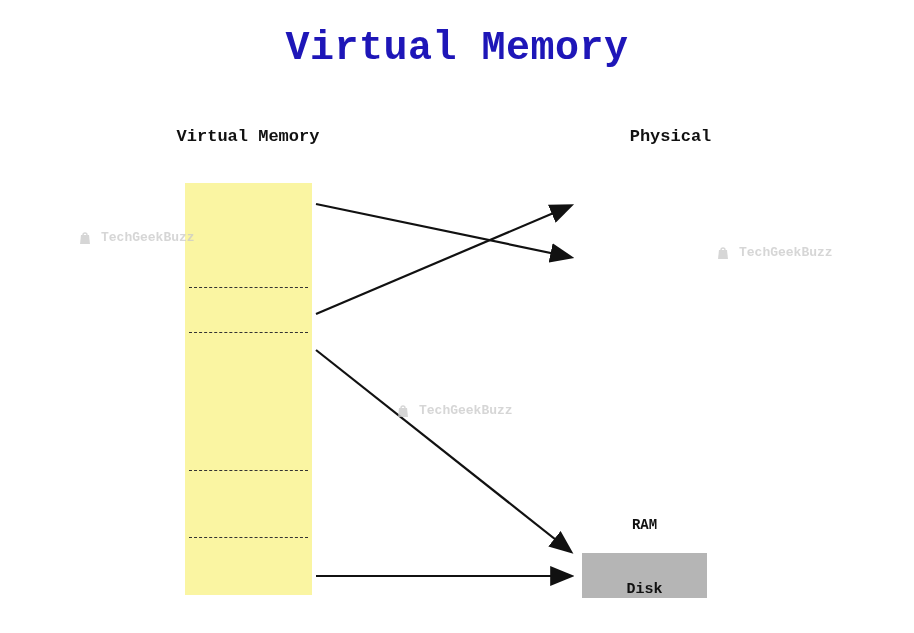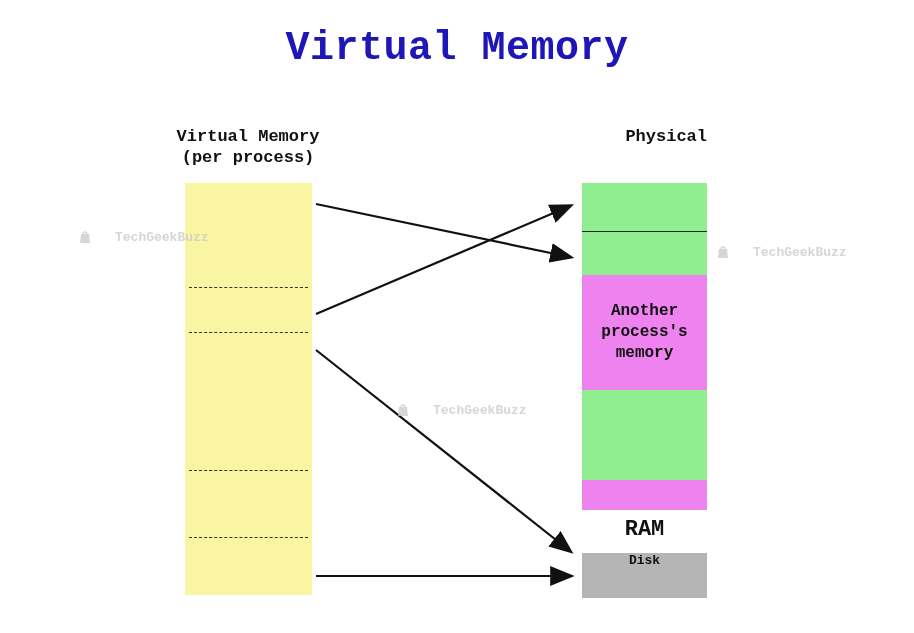--- a/index.html
+++ b/index.html
@@ -24,21 +24,21 @@
 
   .col-label {
     position: absolute;
     text-align: center;
     font-weight: 700;
     font-size: 17px;
     color: #111;
     line-height: 1.25;
   }
   .vm-label { left: 158px; top: 126px; width: 180px; }
-  .pm-label { left: 582px; top: 126px; width: 125px; text-align: right; }
+  .pm-label { left: 608px; top: 126px; width: 125px; }
 
   
   .vm-block {
     position: absolute;
     left: 185px; top: 183px;
     width: 127px; height: 412px;
     background: var(--virtual-yellow, #FAF5A2);
   }
   .vm-divider {
     position: absolute;
@@ -66,86 +66,76 @@
     font-size: 16px;
     color: #111;
     text-align: center;
     line-height: 1.3;
     width: 90px;
   }
   .ram-label {
     position: absolute;
     left: 582px; top: 517px; width: 125px;
     text-align: center;
-    font-weight: 700; font-size: 22px; color: #111;
+    font-weight: 700; font-size: 14px; color: #111;
   }
 
   
   .disk-box {
     position: absolute;
     left: 582px; top: 553px;
     width: 125px; height: 45px;
     background: var(--disk-gray, #B5B5B5);
-    display: flex; align-items: flex-start; justify-content: center;
-    font-weight: 700; font-size: 13px; color: #111;
+    display: flex; align-items: flex-end; justify-content: center;
+    font-weight: 700; font-size: 15px; color: #111;
   }
 
   
   .arrows {
     position: absolute; inset: 0;
     width: 914px; height: 633px;
     pointer-events: none;
   }
 
   
   .watermark {
     position: absolute;
-    display: flex; align-items: flex-start; gap: 23px;
+    display: flex; align-items: flex-end; gap: 9px;
     color: var(--watermark-gray, #c9c9c9);
     opacity: 0.75;
     font-size: 13px;
     font-weight: 700;
   }
   .wm-1 { left: 78px;  top: 230px; }
   .wm-2 { left: 716px; top: 245px; }
   .wm-3 { left: 396px; top: 403px; }
   .wm-icon { display: inline-block; line-height: 0; }
 </style>
 </head>
 <body>
 
 <div class="canvas">
 
   <div class="title">Virtual Memory</div>
 
   <div class="col-label vm-label">
     <div>Virtual Memory</div>
-    <div>(per process)</div>
   </div>
 
   <div class="col-label pm-label">
     <div>Physical</div>
   </div>
 
   <div class="vm-block">
     <div class="vm-divider" style="top:104px"></div>
     <div class="vm-divider" style="top:149px"></div>
     <div class="vm-divider" style="top:287px"></div>
     <div class="vm-divider" style="top:354px"></div>
   </div>
 
-  <div class="pm-column">
-    <div class="pm-seg seg-green seg-1"></div>
-    <div class="pm-seg seg-green seg-2"></div>
-    <div class="pm-seg seg-magenta seg-3">
-      <div class="another-label">Another process's memory</div>
-    </div>
-    <div class="pm-seg seg-green seg-4"></div>
-    <div class="pm-seg seg-magenta seg-5"></div>
-  </div>
 
   <div class="ram-label">RAM</div>
 
   <div class="disk-box">
     <span>Disk</span>
   </div>
 
   <svg class="arrows" viewBox="0 0 914 633" xmlns="http://www.w3.org/2000/svg">
     <defs>
       <marker id="arrowhead" markerWidth="11" markerHeight="9" refX="9" refY="4.5" orient="auto">

